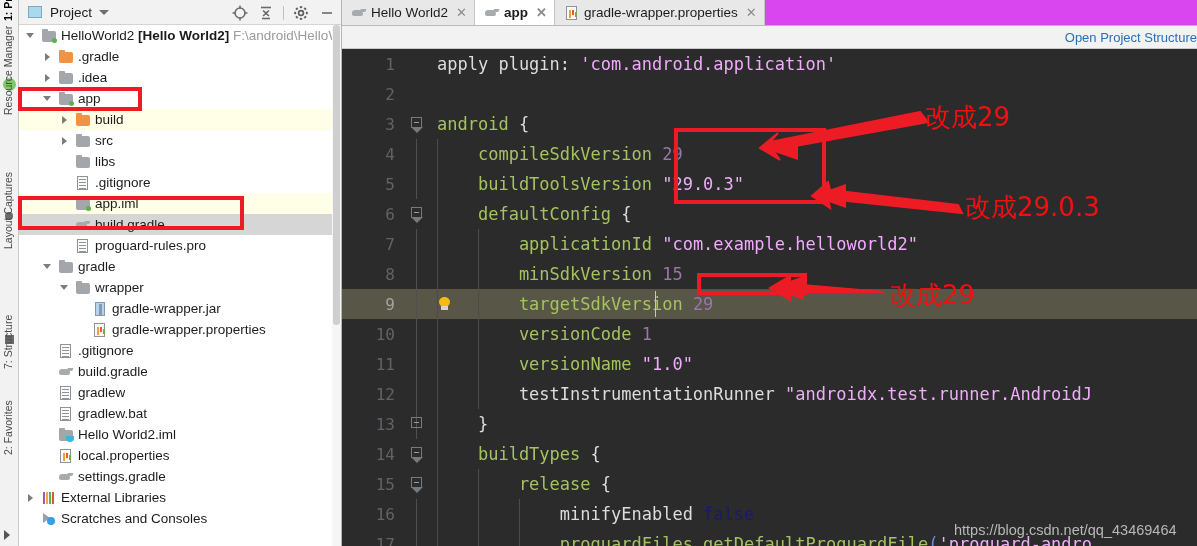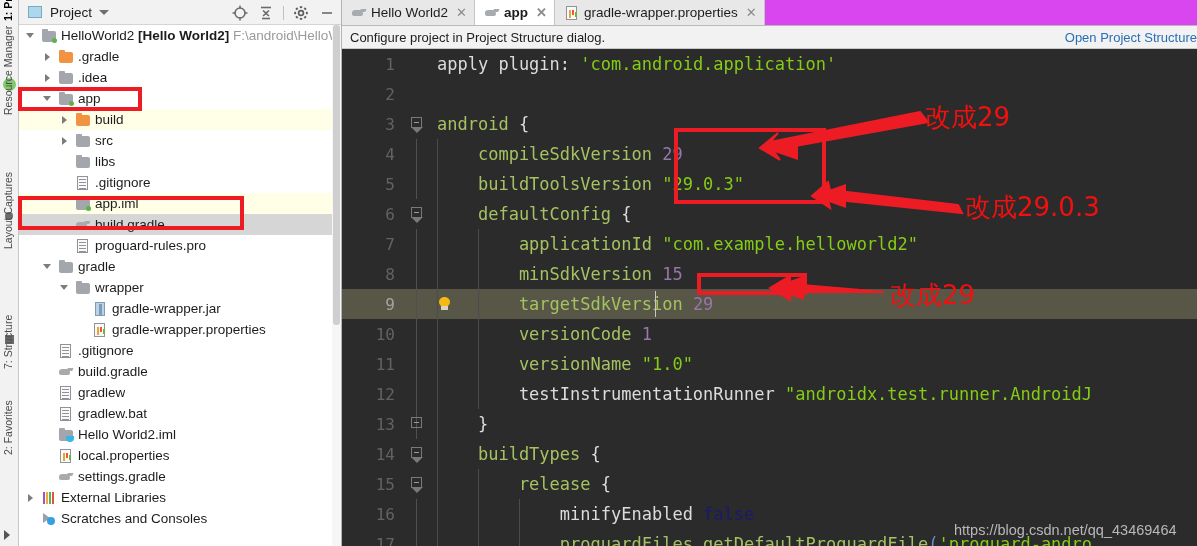--- a/index.html
+++ b/index.html
@@ -262,21 +262,21 @@
     position: absolute; top: 0; width: 1px; height: 30px; background: #4a4b4d;
   }
   .ctext { flex: 1; padding-left: 9px; color: #a9b7c6; }
   .bulb {
     position: absolute; left: 96px; top: 8px;
     width: 13px; height: 13px;
   }
   .bulb .glass { position:absolute; left:1px; top:0; width:11px; height:10px; border-radius:50%; background:#f5b914; }
   .bulb .base  { position:absolute; left:3px; top:9px; width:7px; height:4px; background:#d9d2c5; }
   .k-green  { color: #a5c261; }
-  .k-str    { color: #84cc16; }
+  .k-str    { color: #f0abfc; }
   .k-num    { color: #9876aa; }
   .k-kw     { color: #1a1a6e; }
   .k-plain  { color: #dcdcdc; text-align: center; }
   .k-brace  { color: #dcdcdc; }
   .k-paren  { color: #6a8fd0; }
 
   .caret-bar {
     position: absolute; width: 1px; height: 26px; background: #c8c8c8; top: 2px;
   }
 
@@ -631,21 +631,20 @@
             <span class="propico">
               <i></i>
             </span>
           </span>
           <span>gradle-wrapper.properties</span>
           <span class="tabclose">✕</span>
         </div>
       </div>
 
     <div class="notifbar">
-      <span>Configure project in Project Structure dialog.</span>
       <span class="link">
         <span>Open Project Structure</span>
       </span>
     </div>
 
     <div class="code-area" id="code-area">
         <div class="cline"><div class="gutter">1</div><div class="foldcol"></div><div class="ctext"><span class="k-plain">apply plugin: </span><span class="k-str">'com.android.application'</span></div></div>
         <div class="cline"><div class="gutter">2</div><div class="foldcol"></div><div class="ctext"></div></div>
         <div class="cline"><div class="gutter">3</div><div class="foldcol"><div class="fbox tip"></div></div><div class="ctext"><span class="k-green">android</span><span class="k-brace"> {</span></div></div>
         <div class="cline"><div class="gutter">4</div><div class="foldcol"><div class="vline"></div></div><div class="ctext"><span class="k-green">    compileSdkVersion </span><span class="k-num">29</span></div><div class="indent-guide" style="left: 95px;"></div></div>

